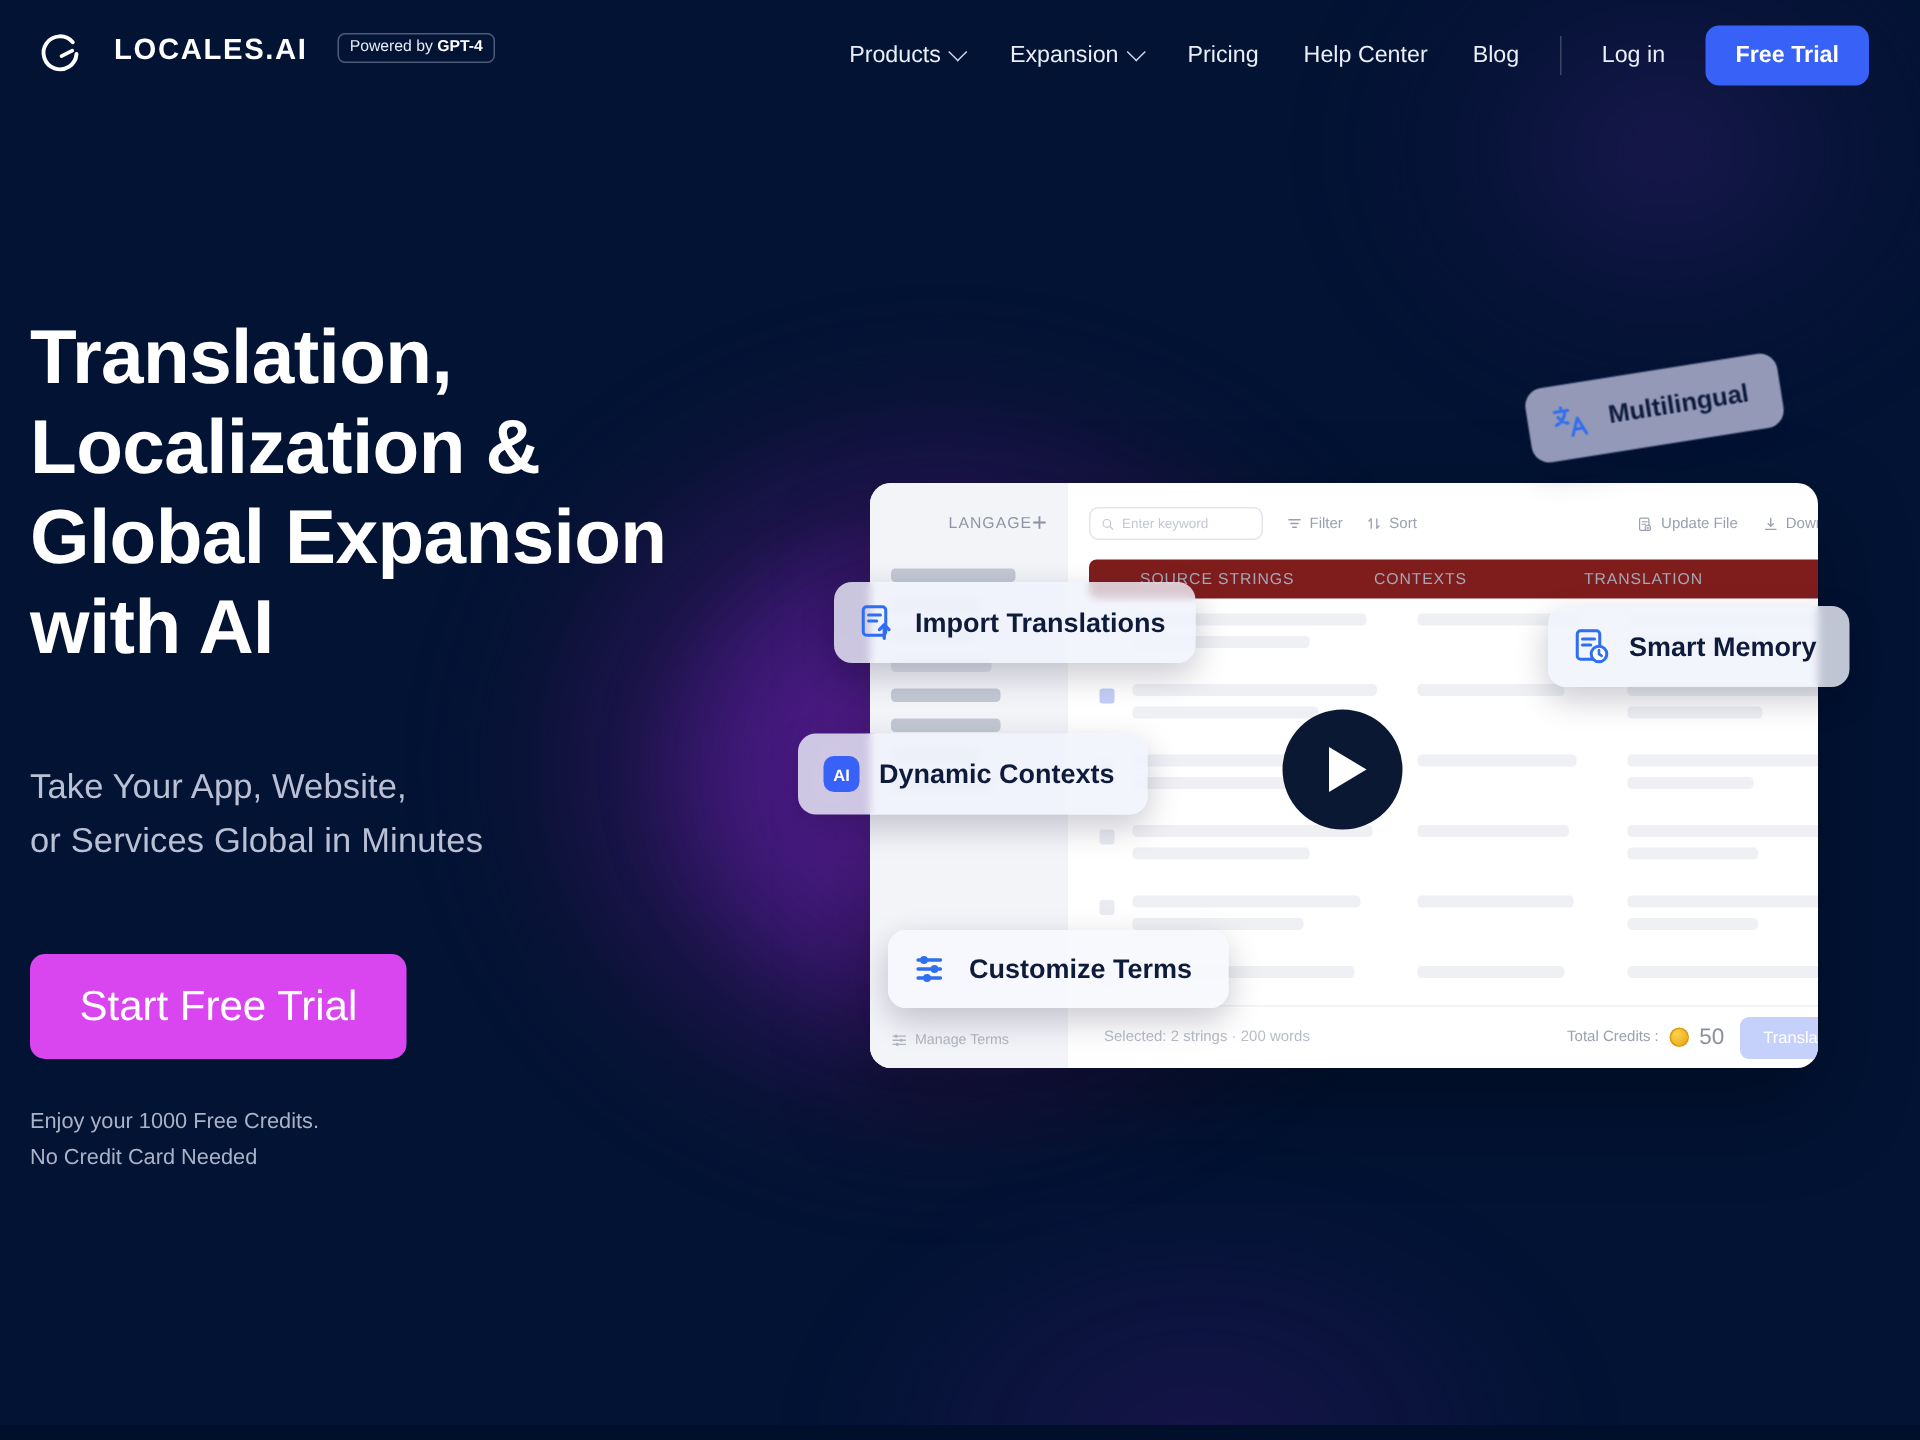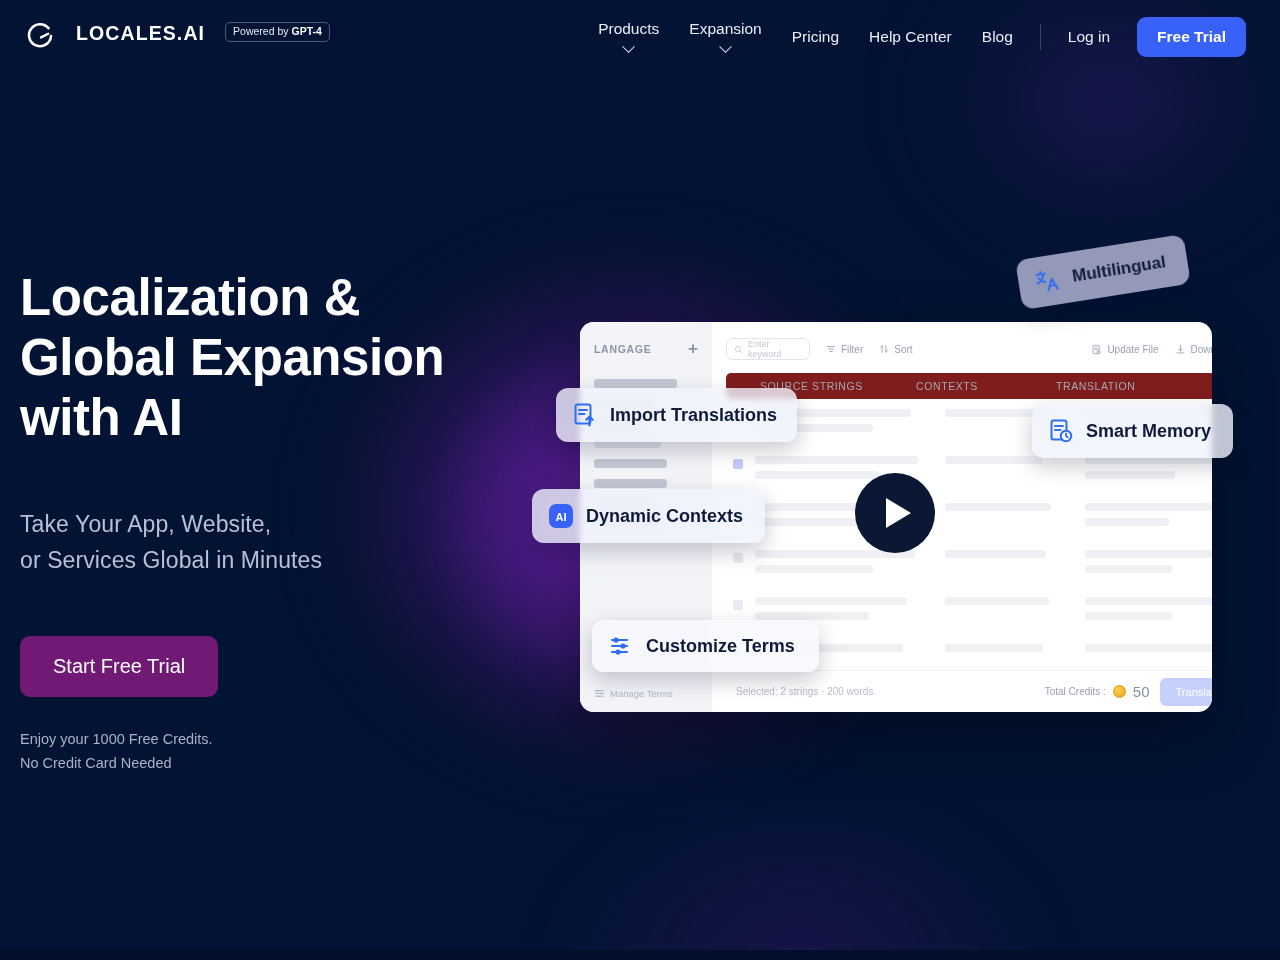--- a/index.html
+++ b/index.html
@@ -87,21 +87,21 @@
     white-space: nowrap; line-height: 1;
   }
   .gpt-badge b { font-weight: 700; color: #ffffff; }
 
   .nav {
     margin-left: auto; display: flex; align-items: center; gap: 0;
   }
   .nav-item {
     color: #e9eef8; font-size: 15.5px; font-weight: 400;
     padding: 9px 15px; display: flex; align-items: center; gap: 7px;
-    cursor: pointer; white-space: nowrap; flex-direction: column;
+    cursor: pointer; white-space: nowrap;
   }
   .chev {
     width: 9px; height: 9px; border-right: 1.7px solid #cfd8ea;
     border-bottom: 1.7px solid #cfd8ea; transform: rotate(45deg) translate(-2px,-2px);
     flex: none;
   }
   .nav-divider {
     width: 1px; height: 26px; background: #3a4663; margin: 0 12px;
   }
   .btn-free-trial {
@@ -120,22 +120,22 @@
   .hero-title {
     color: #ffffff; font-size: 51px; font-weight: 700;
     line-height: 60px; letter-spacing: -0.4px;
   }
   .hero-sub {
     color: #b9c0d4; font-size: 23px; font-weight: 400;
     line-height: 36px; margin-top: 58px; letter-spacing: 0.1px;
   }
   .btn-start {
     display: inline-block; margin-top: 58px;
-    background: #701a75; color: #ffffff;
-    font-size: 20px; font-weight: 400;
+    background: #d946ef; color: #ffffff;
+    font-size: 28px; font-weight: 400;
     border: none; border-radius: 10px;
     padding: 19px 33px; cursor: pointer;
     font-family: "Liberation Sans", sans-serif;
   }
   .hero-note {
     color: #aab2c8; font-size: 14.5px; line-height: 24px; margin-top: 30px;
   }
 
   
   .mock {
@@ -143,35 +143,34 @@
     width: 632px; height: 390px;
     border-radius: 14px; background: #ffffff;
     box-shadow: 0 24px 60px rgba(0,0,0,0.35);
     overflow: hidden; display: flex; z-index: 20;
   }
   .mock-side {
     width: 132px; background: #f3f4f8; flex: none;
     padding: 18px 14px 0; position: relative;
   }
   .side-head {
-    display: flex; align-items: center; justify-content: space-between;
+    display: flex; align-items: center; justify-content: flex-end;
     margin-bottom: 22px;
-    font-weight: bold;
   }
   .side-title { font-size: 10.5px; color: #8e93a6; letter-spacing: 0.7px; }
   .side-plus { font-size: 17px; color: #8e93a6; line-height: 1; }
   .sk { border-radius: 3px; background: #c3c8d4; height: 9px; margin-bottom: 11px; }
   .sk.light { background: #dcdfe8; }
   .sk.w70 { width: 70%; } .sk.w58 { width: 58%; } .sk.w80 { width: 80%; }
   .sk.w64 { width: 64%; } .sk.w52 { width: 52%; }
 
   .mock-main { flex: 1; position: relative; padding: 16px 16px 0 14px; }
   .toolbar { display: flex; align-items: center; gap: 16px; }
   .search-box {
-    width: 84px; height: 22px; border: 1px solid #e3e5ec; border-radius: 6px;
+    width: 116px; height: 22px; border: 1px solid #e3e5ec; border-radius: 6px;
     display: flex; align-items: center; gap: 5px; padding: 0 7px;
     font-size: 9px; color: #c3c7d2;
   }
   .tool-item {
     display: flex; align-items: center; gap: 5px;
     font-size: 10px; color: #9aa0b0; white-space: nowrap;
   }
   .tool-spacer { flex: 1; }
 
   .col-head {
@@ -315,21 +314,21 @@
     <div class="nav-divider"></div>
     <div class="nav-item">
       <span>Log in</span>
     </div>
     <button class="btn-free-trial">Free Trial</button>
   </nav>
 </div>
 
 <div class="hero-left">
   <h1 class="hero-title">
-    <br>
+    <span>Translation,</span><br>
     <span>Localization &amp;</span><br>
     <span>Global Expansion</span><br>
     <span>with AI</span>
   </h1>
   <p class="hero-sub">
     <span>Take Your App, Website,</span><br>
     <span>or Services Global in Minutes</span>
   </p>
   <button class="btn-start">Start Free Trial</button>
   <p class="hero-note">

